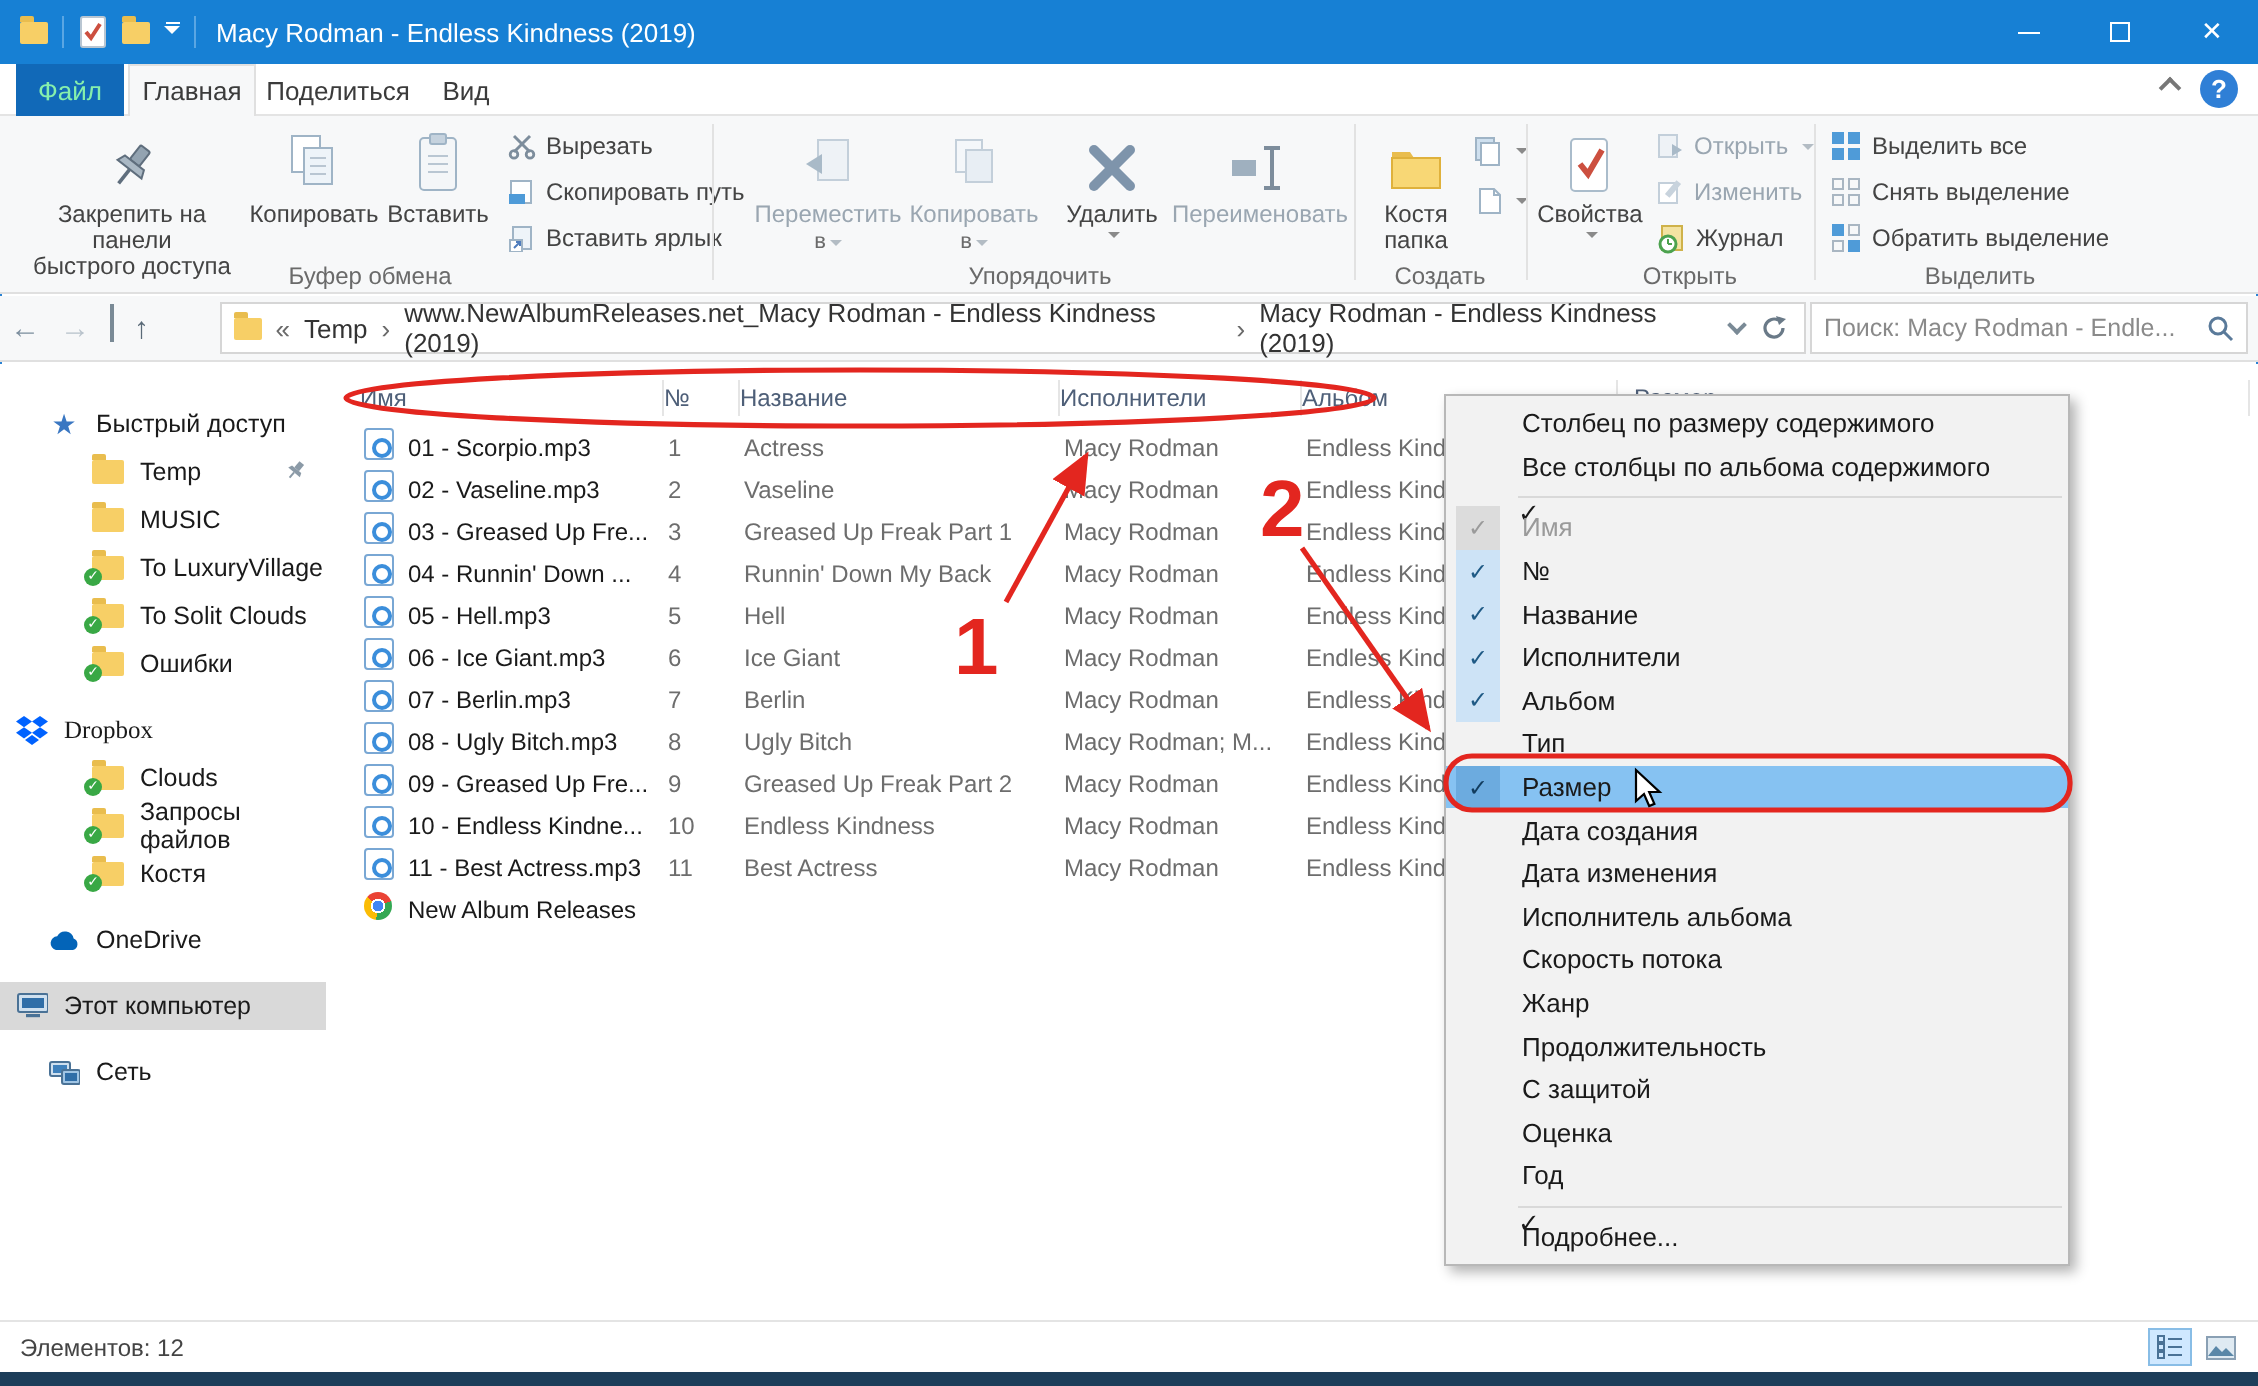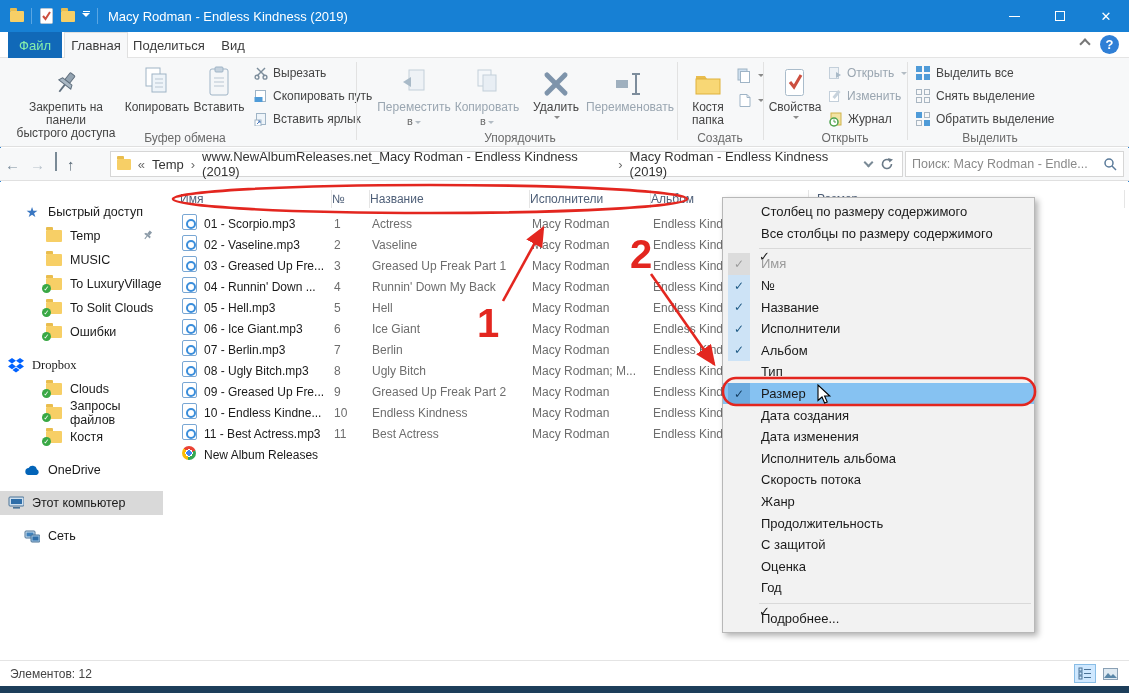--- a/index.html
+++ b/index.html
@@ -614,21 +614,21 @@
 
   <div class="cmenu">
 
       <div class="mi plain">
 
         <span>Столбец по размеру содержимого</span>
       </div>
 
       <div class="mi plain">
 
-        <span>Все столбцы по размеру содержимого</span>
+        <span>Все столбцы по альбома содержимого</span>
       </div>
 
       <div class="msep">
         <span class="chk">✓</span>
         <span></span>
       </div>
 
       <div class="mi checked disabled">
         <span class="chk">✓</span>
         <span>Имя</span>

